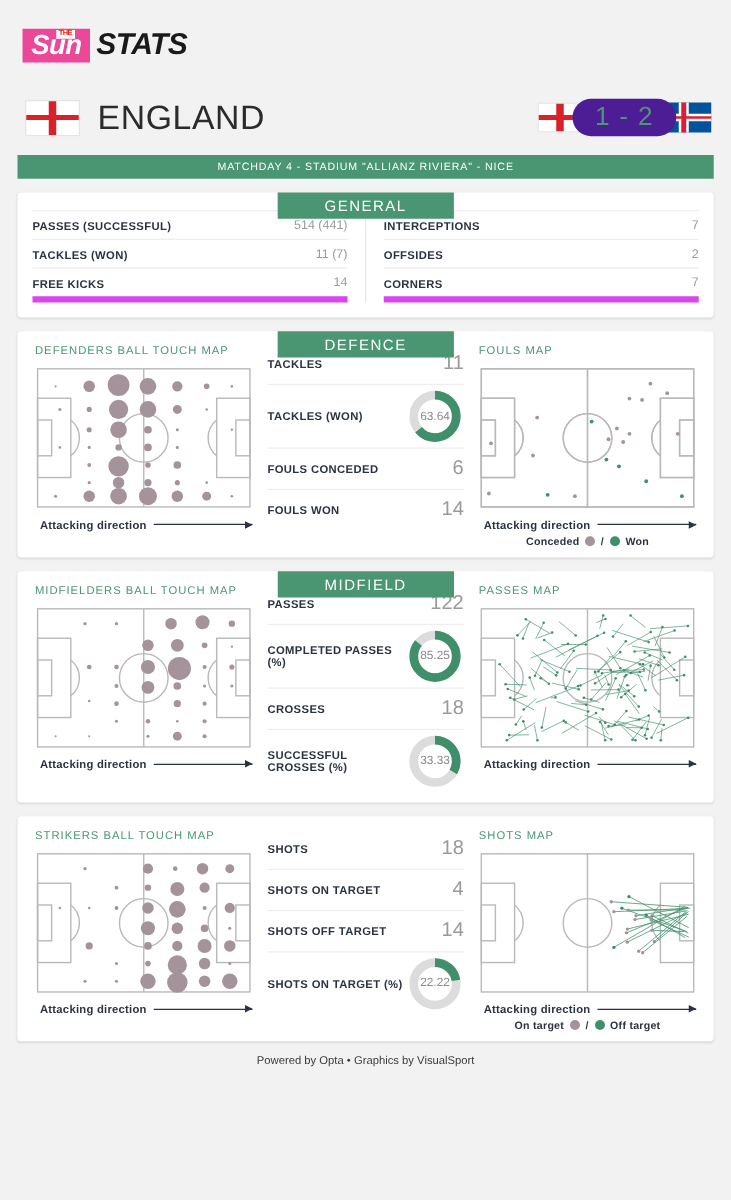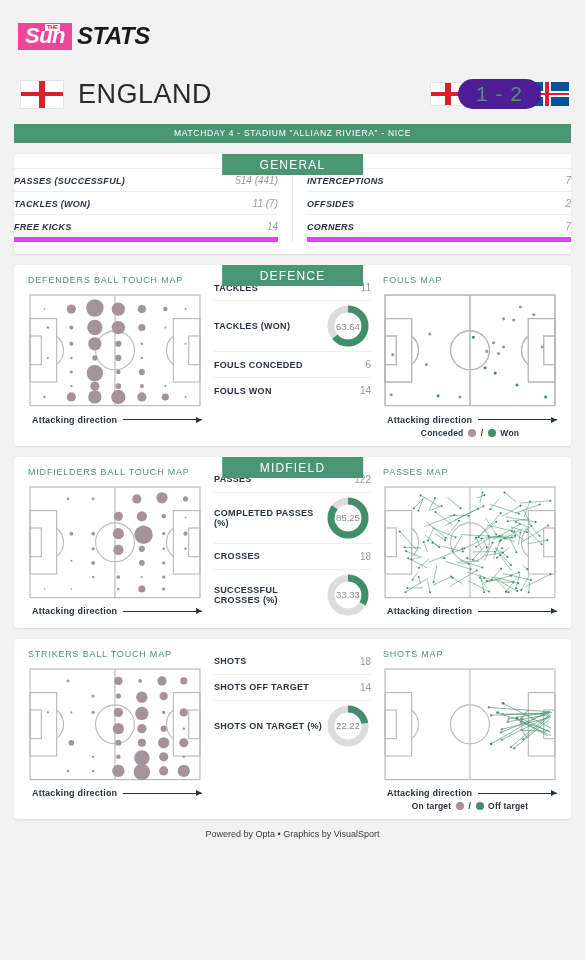--- a/index.html
+++ b/index.html
@@ -61,21 +61,21 @@
     position: absolute; top: 0; left: 50%; transform: translateX(-50%);
     background: #4a9673; color: #ffffff; font-size: 12px; letter-spacing: 1.2px;
     padding: 4px 38px 3px; z-index: 3; white-space: nowrap;
   }
   .card {
     background: #ffffff; border-radius: 3px; margin-top: 11px;
     box-shadow: 0 1px 2px rgba(0,0,0,0.10);
   }
 
   
-  .gen-body { display: flex; padding: 14px 0 12px; font-style: italic; }
+  .gen-body { display: flex; padding: 14px 12px 12px; }
   .gen-col { flex: 1; }
   .gen-col.left { border-right: 1px solid #e8e8e8; padding-right: 14px; }
   .gen-col.right { padding-left: 14px; }
   .gen-row {
     display: flex; justify-content: space-between; align-items: center;
     border-bottom: 1px solid #eeeeee; padding: 6px 0 5px;
   }
   .gen-row:first-child { border-top: 1px solid #eeeeee; }
   .gen-row:last-child { border-bottom: 5px solid #d946ef; }
   .gen-label { font-size: 9px; font-weight: bold; color: #2b3340; letter-spacing: 0.3px; }
@@ -104,21 +104,21 @@
   .dot-sw { display: inline-block; width: 8px; height: 8px; border-radius: 50%; vertical-align: -1px; margin: 0 2px; }
 
   
   .stat-row {
     display: flex; justify-content: space-between; align-items: center;
     border-bottom: 1px solid #eeeeee; padding: 7px 0;
   }
   .stat-row.donut-row { padding: 2px 0; border-bottom: 1px solid #eeeeee; }
   .stat-row:last-child { border-bottom: none; }
   .stat-label { font-size: 9px; font-weight: bold; color: #2b3340; letter-spacing: 0.3px; }
-  .stat-val { font-size: 10px; color: #9a9a9a; }
+  .stat-val { font-size: 16px; color: #9a9a9a; }
   .donut { position: relative; width: 46px; height: 46px; flex-shrink: 0; }
   .donut svg { transform: rotate(-90deg); display: block; }
   .donut-txt {
     position: absolute; inset: 0; display: flex; align-items: center; justify-content: center;
     font-size: 9.5px; color: #8c8c8c;
   }
 
   
   .footer { text-align: center; font-size: 9px; color: #3a3a3a; padding-top: 10px; }
 </style>
@@ -745,20 +745,24 @@
             <span class="dir-line"></span>
           </div>
         </div>
 
         <div class="panel-mid">
           <div class="stat-row">
             <span class="stat-label">SHOTS</span>
             <span class="stat-val">18</span>
           </div>
           <div class="stat-row">
+            <span class="stat-label">SHOTS ON TARGET</span>
+            <span class="stat-val">4</span>
+          </div>
+          <div class="stat-row">
             <span class="stat-label">SHOTS OFF TARGET</span>
             <span class="stat-val">14</span>
           </div>
           <div class="stat-row donut-row">
             <span class="stat-label">SHOTS ON TARGET (%)</span>
             <span class="donut">
               <svg width="46" height="46" viewBox="0 0 46 46">
                 <circle cx="23" cy="23" r="17" fill="none" stroke="#dcdcdc" stroke-width="7"></circle>
                 <circle class="arc" cx="23" cy="23" r="17" fill="none" stroke="#3f8f6b" stroke-width="7" stroke-dasharray="23.73410417934017 106.81415022205297"></circle>
               </svg>

